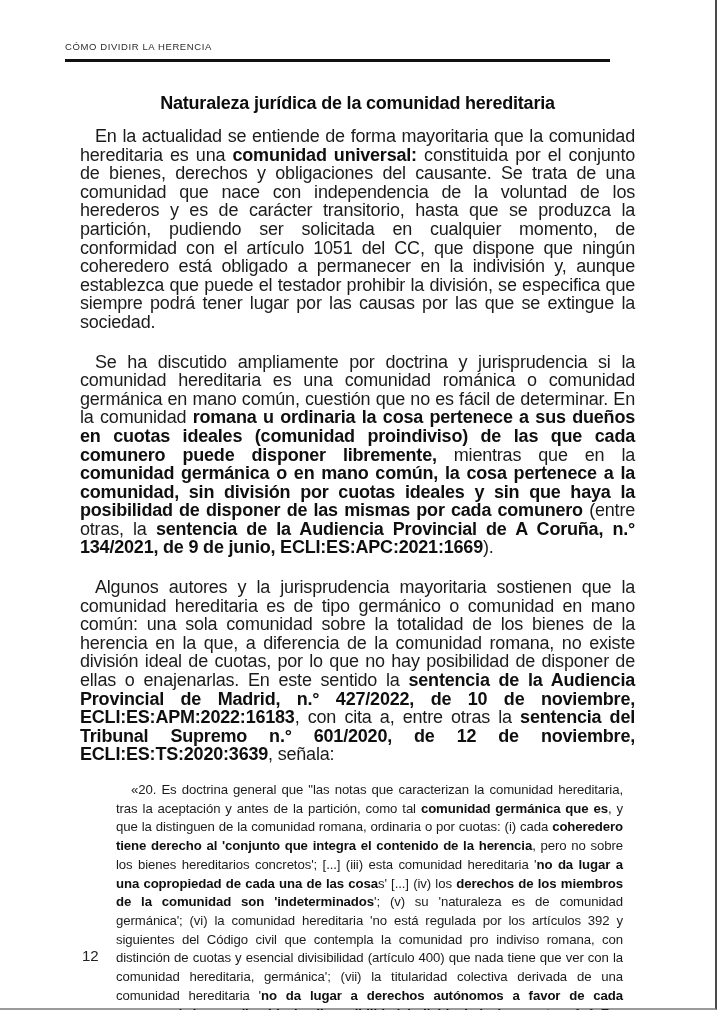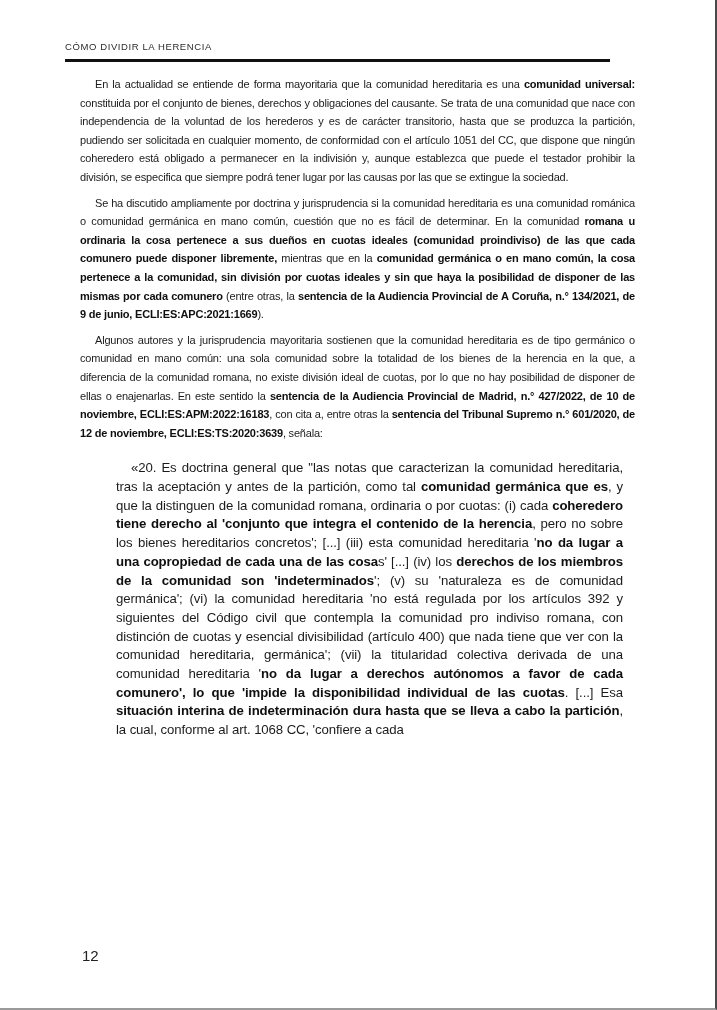--- a/index.html
+++ b/index.html
@@ -42,29 +42,29 @@
   h1.page-title {
     margin-top: 31px;
     text-align: center;
     font-size: 18px;
     font-weight: 700;
     color: #0d0d0d;
     letter-spacing: -0.2px;
   }
   p.body-par {
     margin-top: 13px;
-    font-size: 11px;
+    font-size: 18px;
     line-height: 18.6px;
     letter-spacing: -0.2px;
     text-align: justify;
     text-indent: 15px;
     hyphens: auto;
     -webkit-hyphens: auto;
   }
-  p.body-par + p.body-par { margin-top: 7px; }
+  p.body-par + p.body-par { margin-top: 21px; }
   b { font-weight: 700; color: #0f0f0f; }
   .quote-block {
     margin-top: 17px;
     margin-left: 116px;
     margin-right: 92px;
     font-size: 13.2px;
     line-height: 18.7px;
     letter-spacing: -0.1px;
     text-align: justify;
     text-indent: 15px;
@@ -84,20 +84,21 @@
 
 <div class="page">
 
   <div class="running-head-wrap">
     <div class="running-head">CÓMO DIVIDIR LA HERENCIA</div>
     <div class="head-rule"></div>
   </div>
 
   <div class="text-block">
 
+    <h1 class="page-title">Naturaleza jurídica de la comunidad hereditaria</h1>
 
     <p class="body-par">En la actualidad se entiende de forma mayoritaria que la comunidad hereditaria es una <b>comunidad universal:</b> constituida por el conjunto de bienes, derechos y obligaciones del causante. Se trata de una comunidad que nace con independencia de la voluntad de los herederos y es de carácter transitorio, hasta que se produzca la partición, pudiendo ser solicitada en cualquier momento, de conformidad con el artículo 1051 del CC, que dispone que ningún coheredero está obligado a permanecer en la indivisión y, aunque establezca que puede el testador prohibir la división, se especifica que siempre podrá tener lugar por las causas por las que se extingue la sociedad.</p>
 
     <p class="body-par">Se ha discutido ampliamente por doctrina y jurisprudencia si la comunidad hereditaria es una comunidad románica o comunidad germánica en mano común, cuestión que no es fácil de determinar. En la comunidad <b>romana u ordinaria la cosa pertenece a sus dueños en cuotas ideales (comunidad proindiviso) de las que cada comunero puede disponer libremente,</b> mientras que en la <b>comunidad germánica o en mano común, la cosa pertenece a la comunidad, sin división por cuotas ideales y sin que haya la posibilidad de disponer de las mismas por cada comunero</b> (entre otras, la <b>sentencia de la Audiencia Provincial de A Coruña, n.° 134/2021, de 9 de junio, ECLI:ES:APC:2021:1669</b>).</p>
 
     <p class="body-par">Algunos autores y la jurisprudencia mayoritaria sostienen que la comunidad hereditaria es de tipo germánico o comunidad en mano común: una sola comunidad sobre la totalidad de los bienes de la herencia en la que, a diferencia de la comunidad romana, no existe división ideal de cuotas, por lo que no hay posibilidad de disponer de ellas o enajenarlas. En este sentido la <b>sentencia de la Audiencia Provincial de Madrid, n.° 427/2022, de 10 de noviembre, ECLI:ES:APM:2022:16183</b>, con cita a, entre otras la <b>sentencia del Tribunal Supremo n.° 601/2020, de 12 de noviembre, ECLI:ES:TS:2020:3639</b>, señala:</p>
 
   </div>
 
   <div class="quote-block">«20. Es doctrina general que "las notas que caracterizan la comunidad hereditaria, tras la aceptación y antes de la partición, como tal <b>comunidad germánica que es</b>, y que la distinguen de la comunidad romana, ordinaria o por cuotas: (i) cada <b>coheredero tiene derecho al 'conjunto que integra el contenido de la herencia</b>, pero no sobre los bienes hereditarios concretos'; [...] (iii) esta comunidad hereditaria '<b>no da lugar a una copropiedad de cada una de las cosa</b>s' [...] (iv) los <b>derechos de los miembros de la comunidad son 'indeterminados</b>'; (v) su 'naturaleza es de comunidad germánica'; (vi) la comunidad hereditaria 'no está regulada por los artículos 392 y siguientes del Código civil que contempla la comunidad pro indiviso romana, con distinción de cuotas y esencial divisibilidad (artículo 400) que nada tiene que ver con la comunidad hereditaria, germánica'; (vii) la titularidad colectiva derivada de una comunidad hereditaria '<b>no da lugar a derechos autónomos a favor de cada comunero', lo que 'impide la disponibilidad individual de las cuotas</b>. [...] Esa <b>situación interina de indeterminación dura hasta que se lleva a cabo la partición</b>, la cual, conforme al art. 1068 CC, 'confiere a cada</div>

